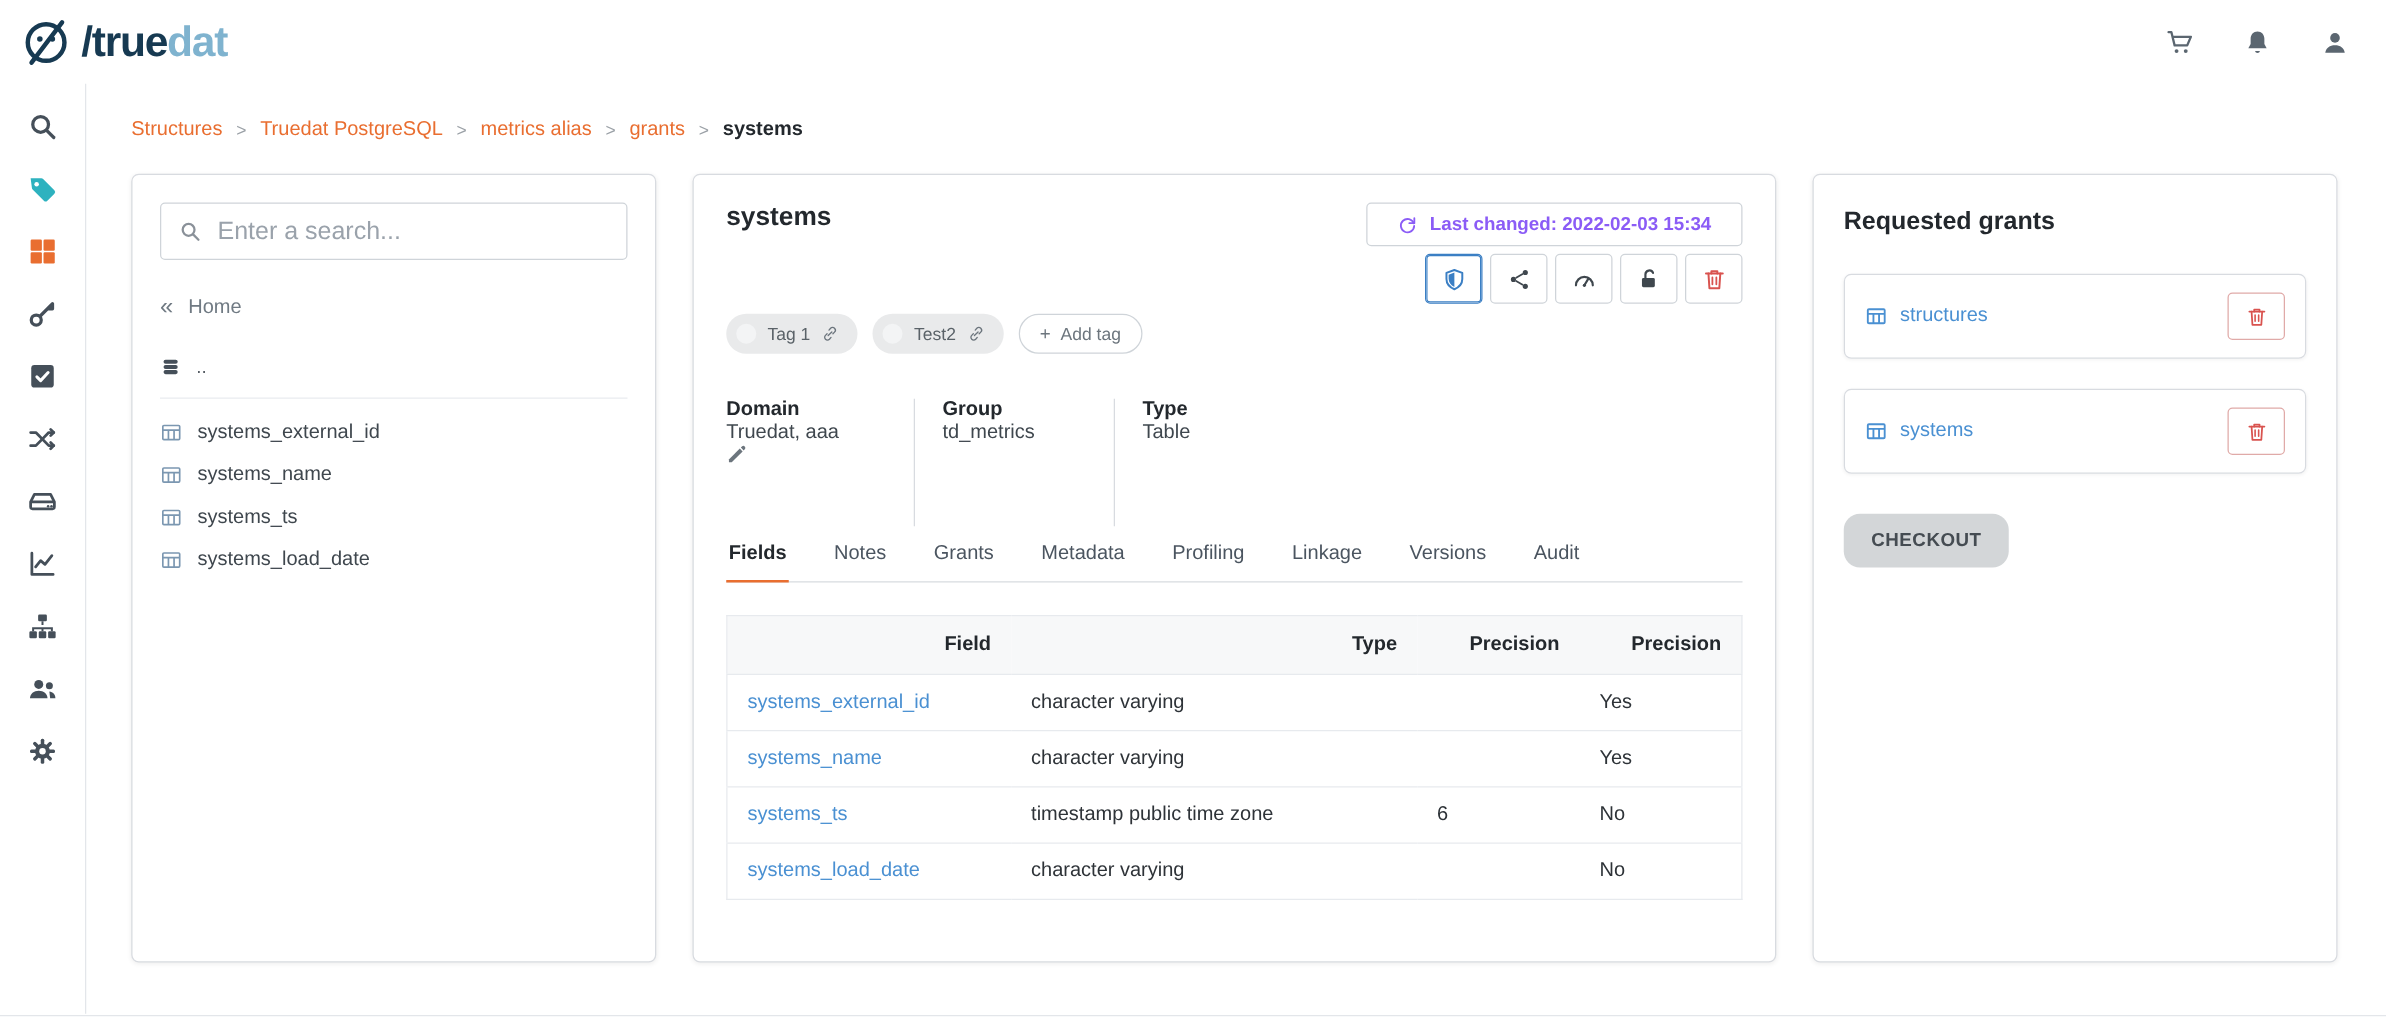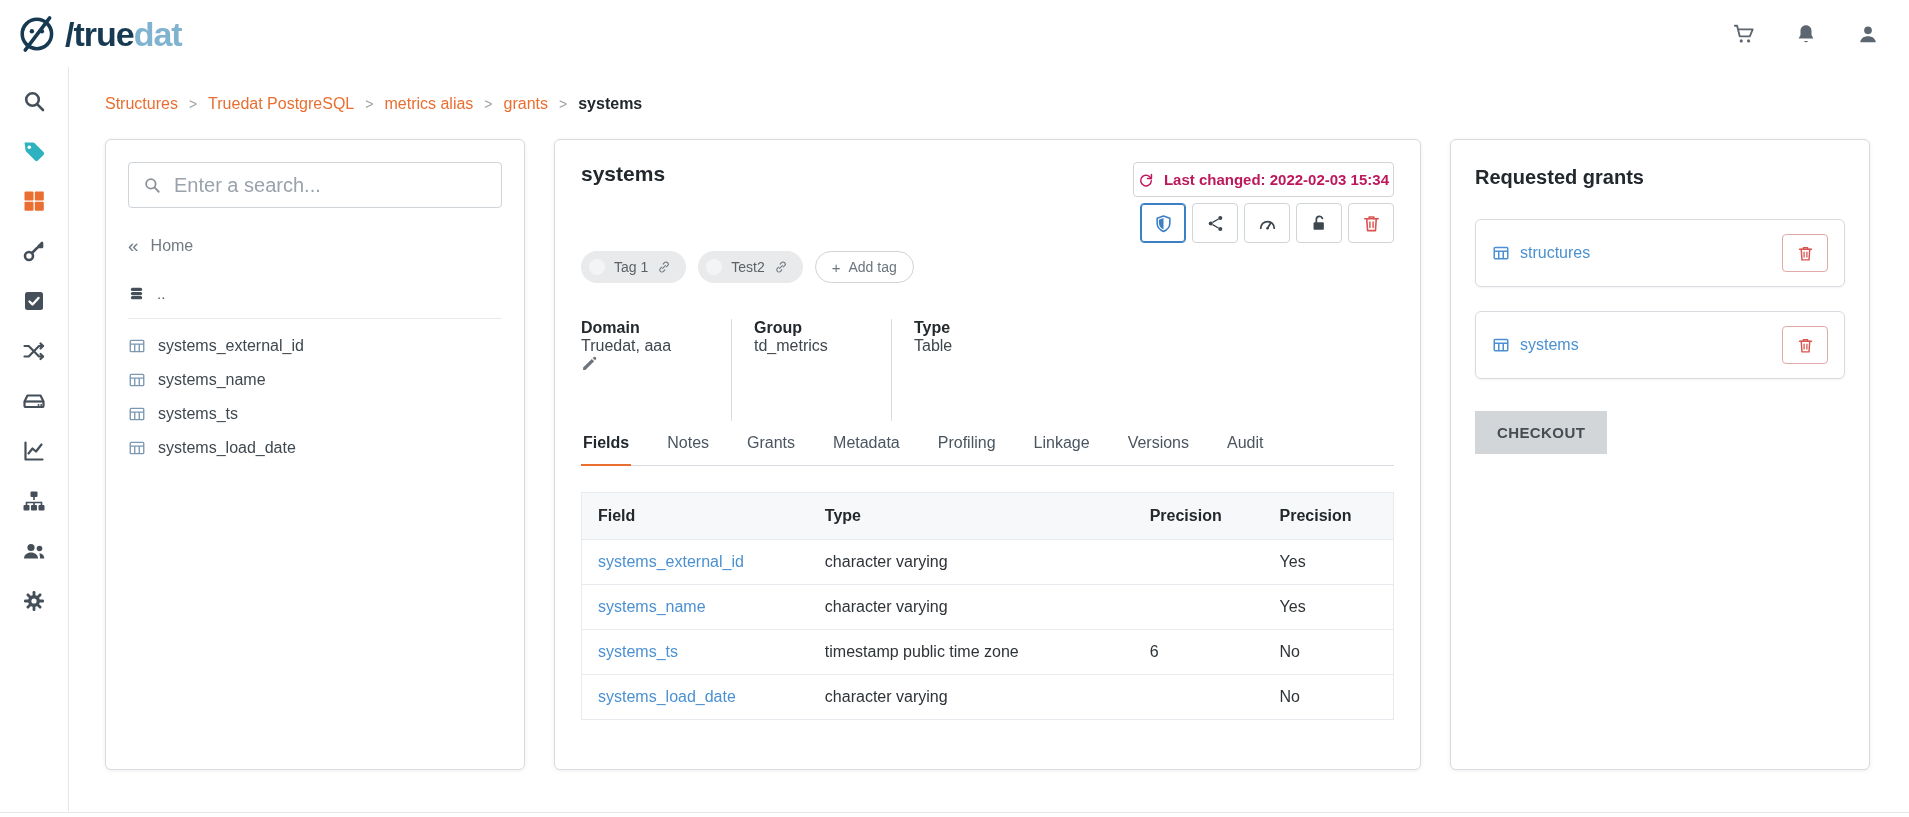--- a/index.html
+++ b/index.html
@@ -66,22 +66,22 @@
   .nav-field{display:flex;align-items:center;gap:12px;padding:8px 0;font-size:16px;
     color:#3f474e;cursor:pointer}
   .nav-field .tblico{color:#7b97b1}
   .nav-field svg{width:18px;height:18px}
 
   
   .main-card{width:867px;flex:0 0 867px;min-height:631px;padding:22px 26px}
   .main-head{display:flex;justify-content:space-between;align-items:flex-start}
   .main-title{margin:0;font-size:21px;font-weight:600;color:var(--text-dark)}
   .head-right{display:flex;flex-direction:column;align-items:flex-end;gap:6px}
-  .last-changed{border:1px solid #cfd4d9;border-radius:4px;padding:8px 4px;display:flex;
-    align-items:center;gap:10px;font-size:15px;font-weight:600;color:#be185d;cursor:pointer}
+  .last-changed{border:1px solid #cfd4d9;border-radius:4px;padding:8px 24px;display:flex;
+    align-items:center;gap:10px;font-size:15px;font-weight:600;color:#8b5cf6;cursor:pointer}
   .last-changed svg{width:16px;height:16px}
   .btn-group{display:flex;gap:6px}
   .icon-btn{width:46px;height:40px;border:1px solid #cfd4d9;border-radius:4px;background:#fff;
     display:flex;align-items:center;justify-content:center;color:#3f474e;cursor:pointer;padding:0}
   .icon-btn svg{width:19px;height:19px}
   .icon-btn.active{border-color:#3b7fc4;color:#3b7fc4;box-shadow:inset 0 0 0 1px #3b7fc4}
   .icon-btn.danger{color:var(--danger-red)}
 
   .tags-row{display:flex;gap:12px;margin-top:8px;align-items:center}
   .tags-inner{display:flex;gap:12px;align-items:center}
@@ -104,40 +104,40 @@
   .edit-icon{margin-top:14px;color:#6c757d;cursor:pointer;width:17px;height:17px}
   .edit-icon svg{width:17px;height:17px}
 
   .tabs{display:flex;gap:34px;border-bottom:1px solid var(--border);margin-top:13px}
   .tab{padding:0 2px 12px;font-size:16px;color:#4b5560;cursor:pointer}
   .tab.active{color:var(--text-dark);font-weight:bold;border-bottom:2px solid var(--accent-orange);
     margin-bottom:-1px}
 
   table.fields-table{width:100%;border-collapse:collapse;margin-top:26px;font-size:16px;
     border:1px solid #e7eaee}
-  .fields-table th{background:#f7f8f9;text-align:left;font-weight:bold;color:var(--text-dark);
+  .fields-table th{background:#f7f8f9;text-align:right;font-weight:bold;color:var(--text-dark);
     padding:14px 16px;border-bottom:1px solid #e7eaee}
   .fields-table td{padding:13px 16px;border-bottom:1px solid #e7eaee;color:#2e3338}
   .fields-table tr:last-child td{border-bottom:none}
   .col-field{width:28%}.col-type{width:40%}.col-precision{width:16%}.col-nullable{width:16%}
   .cell-field-link{color:var(--link-blue);text-decoration:none;cursor:pointer}
 
   
   .right-card{width:420px;height:631px;padding:24px;flex:0 0 420px}
   .grants-title{margin:2px 0 0;font-size:20px;font-weight:bold;color:var(--text-dark)}
   .grant-card{margin-top:24px;border:1px solid var(--border);border-radius:6px;padding:14px 16px;
     display:flex;align-items:center;justify-content:space-between;box-shadow:0 1px 3px rgba(0,0,0,.05)}
   .grant-card:first-of-type{margin-top:30px}
   .grant-left{display:flex;align-items:center;gap:10px;color:var(--link-blue);font-size:16px;cursor:pointer}
   .grant-left svg{width:18px;height:18px}
   .grant-trash-btn{width:46px;height:38px;border:1px solid #e0aaa8;border-radius:4px;background:#fff;
     color:var(--danger-red);display:flex;align-items:center;justify-content:center;cursor:pointer;padding:0}
   .grant-trash-btn svg{width:17px;height:17px}
   .checkout-btn{margin-top:32px;background:#d3d6d8;color:#454c52;font-weight:bold;font-size:15px;
-    padding:13px 22px;border:none;border-radius:0;letter-spacing:.4px;cursor:pointer;font-family:inherit}
+    padding:13px 22px;border:none;border-radius:13px;letter-spacing:.4px;cursor:pointer;font-family:inherit}
 
   .footer-line{position:absolute;left:0;right:0;bottom:4px;border-top:1px solid #e3e6ea}
 </style>
 </head>
 <body>
 
 <header class="topbar">
   <div class="logo">
     <span>
       <svg viewBox="0 0 36 36" width="40" height="40">

